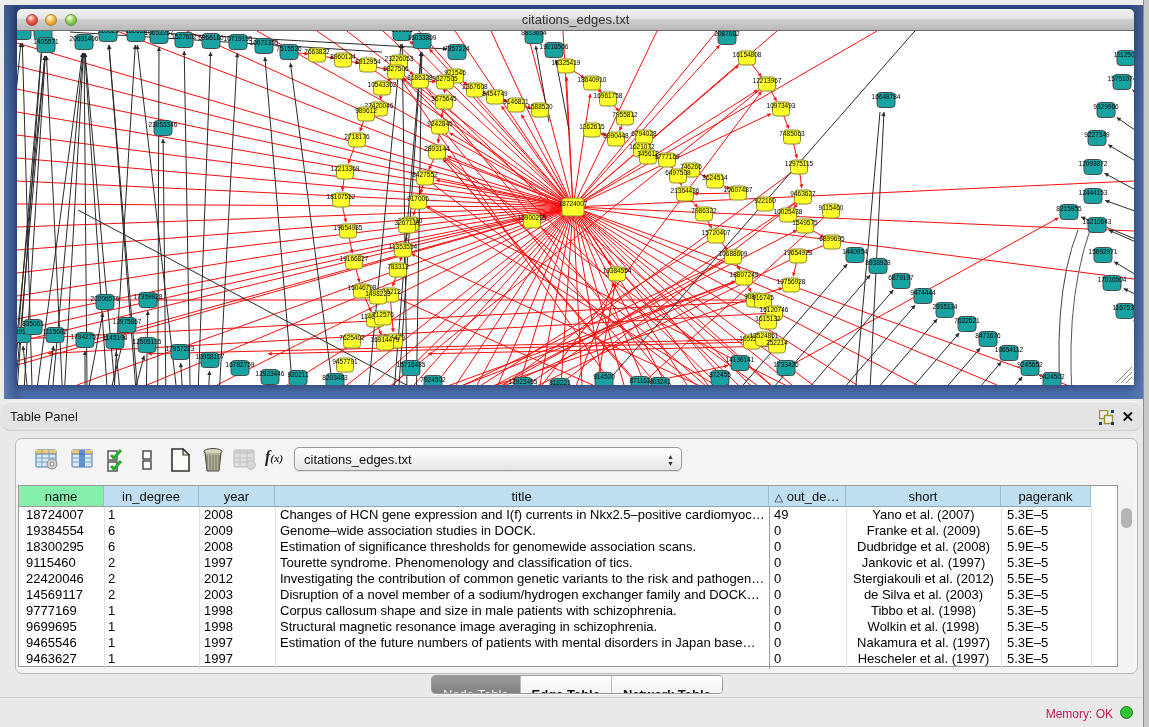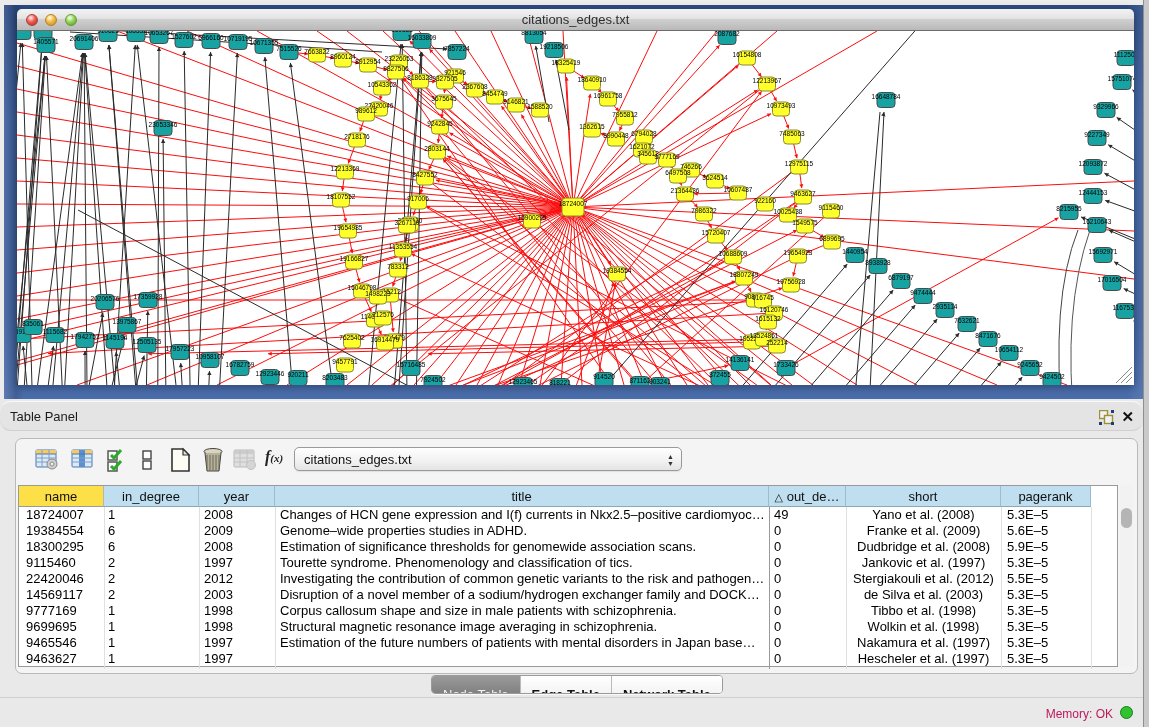--- a/index.html
+++ b/index.html
@@ -36,21 +36,21 @@
 #toolbar { position:absolute; left:4px; top:6px; width:1115px; height:32px; }
 .ticon { position:absolute; top:2px; }
 #combo { position:absolute; left:274px; top:2px; width:388px; height:24px; border:1px solid #9a9a9a; border-radius:5px;
   background:linear-gradient(180deg,#ffffff,#f1f1f1 60%,#e4e4e4); box-shadow:0 1px 1px rgba(0,0,0,0.08); }
 #combo .txt { position:absolute; left:9px; top:4px; font-size:13px; color:#111; }
 #combo .arr { position:absolute; right:7px; top:5px; font-size:7px; color:#333; line-height:7px; text-align:center; }
 
 #ttable { position:absolute; left:2px; top:46px; width:1100px; height:182px; background:#ffffff; border:1px solid #9a9a9a; border-right:1px solid #9a9a9a; }
 #thead { position:absolute; left:0; top:0; width:1075px; height:21px; font-size:13px; color:#111; }
 .th { position:absolute; top:0; height:21px; line-height:21px; text-align:center; background:#bfdff0; border-right:1px solid #9bbccd; border-bottom:1px solid #8aa8b8; }
-#th-name { left:0; width:85px; background:#fde047; border-right:1px solid #b4b4b4; border-bottom:1px solid #9a9a9a; }
+#th-name { left:0; width:85px; background:#86efac; border-right:1px solid #b4b4b4; border-bottom:1px solid #9a9a9a; }
 #th-deg  { left:85px; width:95px; }
 #th-year { left:180px; width:76px; }
 #th-title{ left:256px; width:494px; }
 #th-out  { left:750px; width:77px; }
 #th-short{ left:827px; width:155px; }
 #th-pr   { left:982px; width:90px; }
 #tbody { position:absolute; left:0; top:21px; width:1075px; height:162px; font-size:13px; color:#000; }
 .trow { position:relative; height:16px; line-height:16px; white-space:nowrap; }
 .trow > div { position:absolute; top:0; height:16px; overflow:hidden; }
 .c-name { left:7px; width:78px; }
@@ -878,28 +878,28 @@
           <div class="th" id="th-short">short</div>
           <div class="th" id="th-pr">pagerank</div>
         </div>
         <div id="tbody">
             <div class="trow">
               <div class="c-name">18724007</div>
               <div class="c-deg">1</div>
               <div class="c-year">2008</div>
               <div class="c-title">Changes of HCN gene expression and I(f) currents in Nkx2.5–positive cardiomyoc…</div>
               <div class="c-out">49</div>
-              <div class="c-short">Yano et al. (2008)</div>
+              <div class="c-short">Yano et al. (2007)</div>
               <div class="c-pr">5.3E–5</div>
             </div>
             <div class="trow">
               <div class="c-name">19384554</div>
               <div class="c-deg">6</div>
               <div class="c-year">2009</div>
-              <div class="c-title">Genome–wide properties studies in ADHD.</div>
+              <div class="c-title">Genome–wide association studies in DOCK.</div>
               <div class="c-out">0</div>
               <div class="c-short">Franke et al. (2009)</div>
               <div class="c-pr">5.6E–5</div>
             </div>
             <div class="trow">
               <div class="c-name">18300295</div>
               <div class="c-deg">6</div>
               <div class="c-year">2008</div>
               <div class="c-title">Estimation of significance thresholds for genomewide association scans.</div>
               <div class="c-out">0</div>

